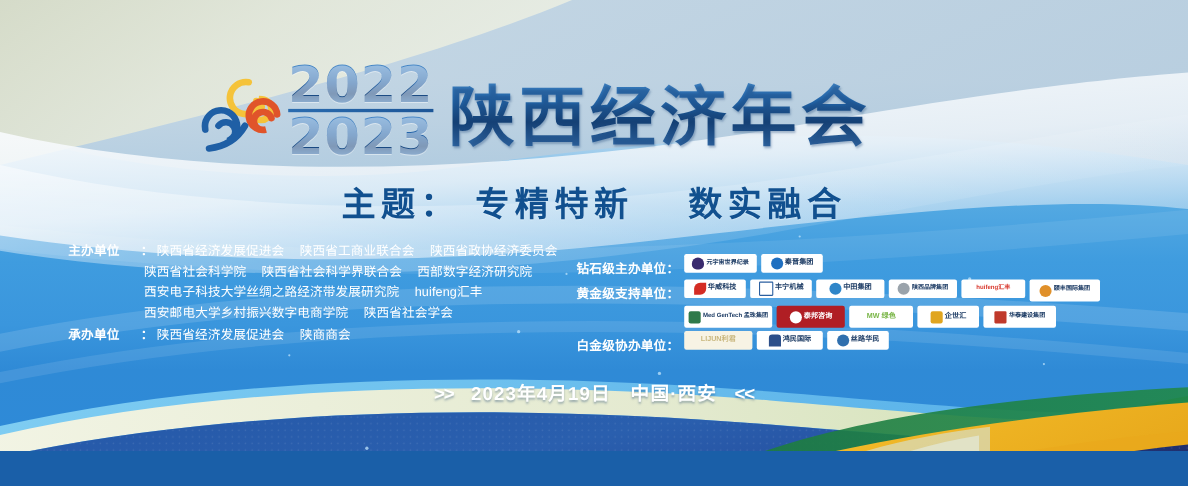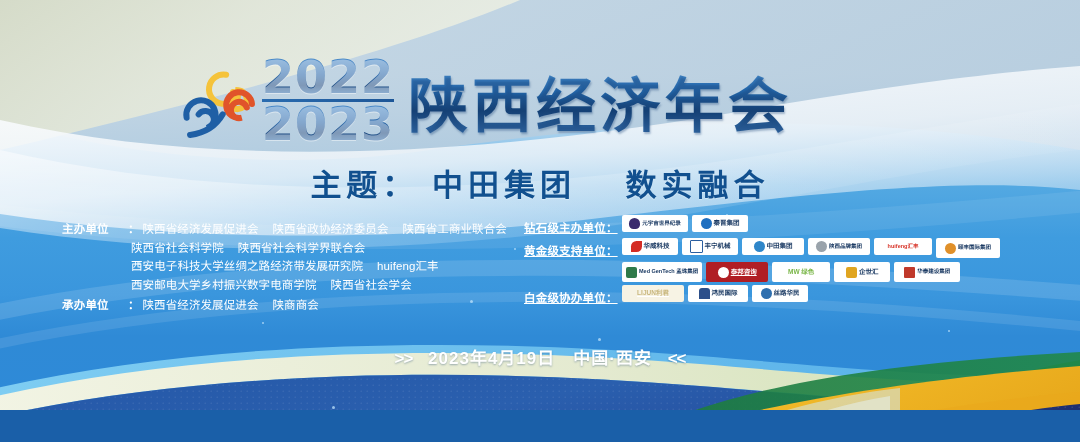--- a/index.html
+++ b/index.html
@@ -91,22 +91,22 @@
     font-weight:bold;width:66px;flex:0 0 66px;text-align:justify;
     letter-spacing:.2px;
   }
   .org-colon{margin-right:3px;font-weight:bold;}
   .org-indent{flex:0 0 69px;}
   .org-items{display:flex;gap:14px;}
   .org-item{letter-spacing:.1px;text-align:center;}
 
   
   #sponsors{
-    position:absolute;left:524px;top:215px;width:548px;
-    color:#ffffff;font-size:11.5px;text-decoration:underline;
+    position:absolute;left:524px;top:231px;width:548px;
+    color:#ffffff;font-size:11.5px;
   }
   .tier{display:flex;align-items:flex-start;margin-bottom:3px;}
   .tier-label{
     font-weight:bold;flex:0 0 98px;white-space:nowrap;
     padding-top:4px;letter-spacing:.2px;
   }
   .tier-logos{display:flex;flex-wrap:wrap;gap:4px;}
   .logo-chip{
     background:#ffffff;border-radius:2px;
     height:17px;min-width:34px;
@@ -255,39 +255,40 @@
 
     <div id="title-row">
       <div id="years">
         <span class="year">2022</span>
         <span id="year-divider"></span>
         <span class="year">2023</span>
       </div>
       <span id="main-title">陕西经济年会</span>
     </div>
 
-    <div id="theme-line">主题： 中田集团　 数实融合</div>
+    <div id="theme-line">主题： 专精特新　 数实融合</div>
 
     <div id="organizers">
 
       <div class="org-row">
         <span class="org-label">主办单位</span>
         <span class="org-colon">：</span>
         <span class="org-items">
           <span class="org-item">陕西省经济发展促进会</span>
+          <span class="org-item">陕西省工商业联合会</span>
           <span class="org-item">陕西省政协经济委员会</span>
-          <span class="org-item">陕西省工商业联合会</span>
         </span>
       </div>
 
       <div class="org-row">
         <span class="org-indent"></span>
         <span class="org-items">
           <span class="org-item">陕西省社会科学院</span>
           <span class="org-item">陕西省社会科学界联合会</span>
+          <span class="org-item">西部数字经济研究院</span>
         </span>
       </div>
 
       <div class="org-row">
         <span class="org-indent"></span>
         <span class="org-items">
           <span class="org-item">西安电子科技大学丝绸之路经济带发展研究院</span>
           <span class="org-item">huifeng汇丰</span>
         </span>
       </div>

